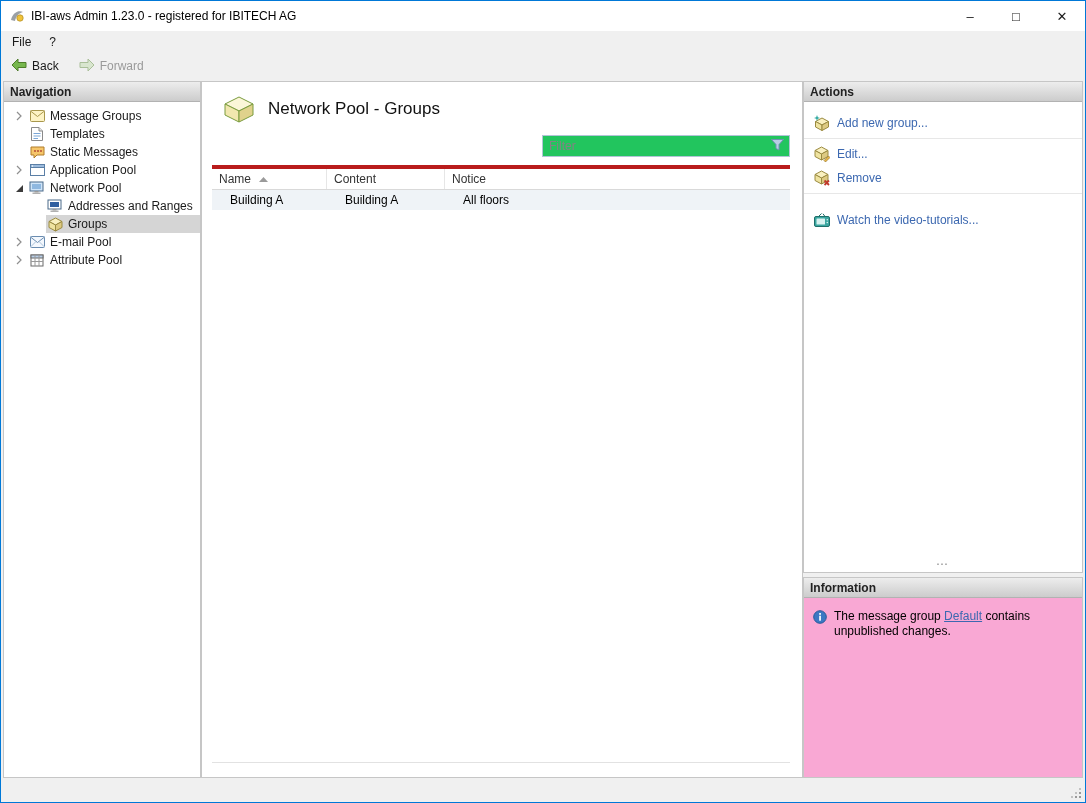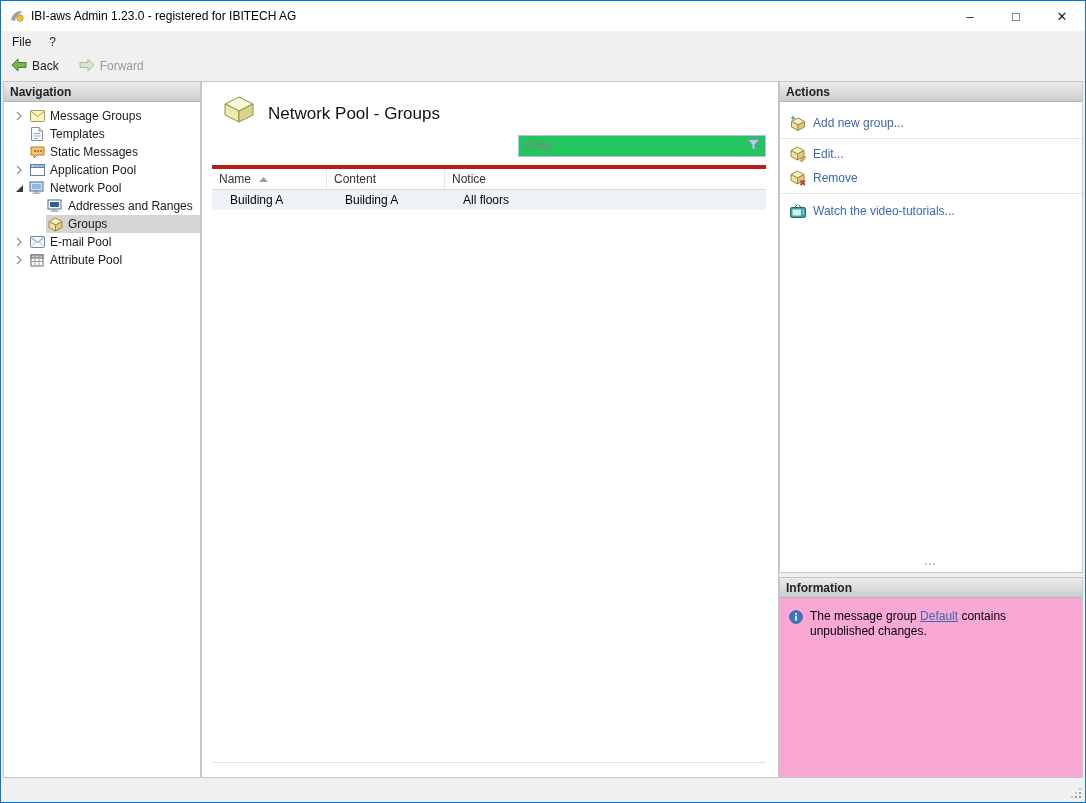--- a/index.html
+++ b/index.html
@@ -34,44 +34,44 @@
   .tree-item{display:flex;align-items:center;height:18px;padding-left:6px}
   .expander{width:18px;display:flex;align-items:center;justify-content:center;flex:0 0 auto}
   .indent{width:18px;flex:0 0 auto}
   .tree-row{display:flex;align-items:center;gap:5px;flex:1;height:100%;padding-left:1px}
   .tree-row.selected{background:#d5d5d5}
   .tree-icon{width:16px;height:16px;display:inline-flex;align-items:center;justify-content:center;flex:0 0 auto}
   .tree-label{white-space:nowrap}
 
   
   .main-panel{flex:1;background:#fff;border:1px solid #c6c6c6;display:flex;flex-direction:column;padding:0 12px 14px 10px}
-  .main-header{display:flex;align-items:flex-end;gap:12px;padding:12px 0 8px 10px}
+  .main-header{display:flex;align-items:center;gap:12px;padding:12px 0 8px 10px}
   .main-icon{display:inline-flex}
   .main-title{font-size:17px;color:#111}
   .filter-row{display:flex;justify-content:flex-end;padding:3px 0 8px 0}
   .filter-box{width:248px;height:22px;border:1px solid #b2c4d6;background:#22c55e;display:flex;align-items:center;padding:0 5px 0 6px}
   .filter-box input{flex:1;border:none;outline:none;font:12px "Liberation Sans",sans-serif;color:#222;background:transparent;min-width:0}
   .filter-box input::placeholder{color:#838383}
   .listview{flex:1;border-top:4px solid #b91c1c;border-bottom:1px solid #e2e2e2}
   .lv-header{display:flex;height:21px;border-bottom:1px solid #d9d9d9}
   .lv-col{display:flex;align-items:center;padding-left:7px;border-right:1px solid #e6e6e6;color:#333}
   .c1{width:115px}.c2{width:118px}.c3{flex:1;border-right:none}
   .sort-icon{margin-left:8px;display:inline-flex}
   .lv-row{display:flex;height:20px;background:#eff3f7}
   .lv-cell{display:flex;align-items:center;padding-left:18px;color:#000}
 
   
-  .right-col{width:304px;display:flex;flex-direction:column;gap:4px}
+  .right-col{width:280px;display:flex;flex-direction:column;gap:4px}
   .actions-panel{height:492px;background:#fff;border:1px solid #c6c6c6;display:flex;flex-direction:column}
   .actions-body{display:flex;flex-direction:column;padding-top:9px;flex:1}
   .action-item{display:flex;align-items:center;gap:7px;height:24px;padding-left:10px;cursor:pointer}
   .action-icon{width:16px;height:16px;display:inline-flex;align-items:center;justify-content:center}
   .action-label{color:#3c68b0}
   .divider{border-top:1px solid #e7e7e7;margin:3px 0}
-  .video-item{margin-top:2px}
+  .video-item{margin-top:11px}
   .splitter{margin-top:auto;text-align:center;color:#8c8c8c;letter-spacing:2px;height:13px;line-height:10px;cursor:row-resize}
   .info-panel{flex:1;background:#f9a8d4;border:1px solid #c6c6c6;display:flex;flex-direction:column}
   .info-body{display:flex;gap:7px;padding:11px 8px 0 9px;align-items:flex-start}
   .info-ico{display:inline-flex;margin-top:1px}
   .info-text{line-height:15px;color:#000;max-width:208px}
   .info-link{color:#3c68b0;text-decoration:underline;cursor:pointer}
 
   .resize-grip{position:absolute;right:3px;bottom:3px;display:inline-flex}
 </style>
 </head>

